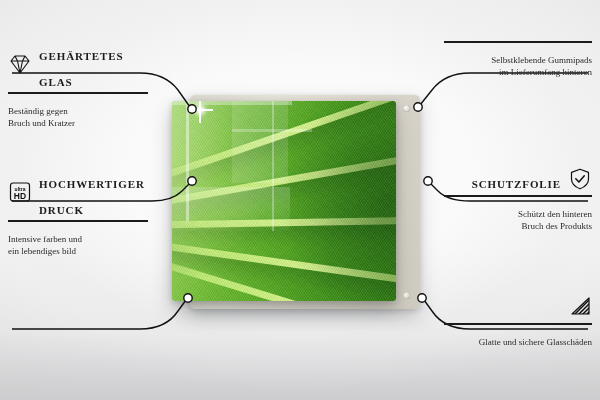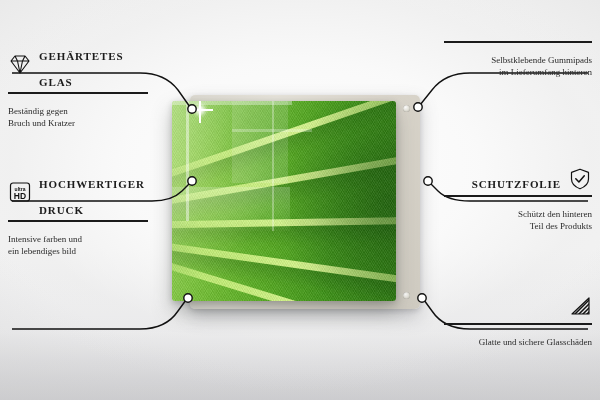--- a/index.html
+++ b/index.html
@@ -207,21 +207,21 @@
       <div style="text-align:center">
         <div class="c-title">SCHUTZFOLIE</div>
       </div>
       <svg class="ico" viewBox="0 0 24 24">
         <path d="M12 2.2 L20.5 5.4 V12 Q20.5 18.6 12 21.8 Q3.5 18.6 3.5 12 V5.4 Z" fill="none" stroke="#111" stroke-width="1.2" stroke-linejoin="round"></path>
         <path d="M7.8 11.8 L10.9 15 L16.3 8.8" fill="none" stroke="#111" stroke-width="1.5" stroke-linecap="round" stroke-linejoin="round"></path>
       </svg>
     </div>
     <div class="c-rule"></div>
     <div class="c-sub">Schützt den hinteren</div>
-    <div class="c-sub" style="margin-top:0">Teil des Produkts</div>
+    <div class="c-sub" style="margin-top:0">Bruch des Produkts</div>
   </div>
 
   <div class="callout right" id="co-edges">
     <div class="c-head">
       <svg class="ico" viewBox="0 0 24 24">
         <defs>
           <clipPath id="tri">
               <path d="M21 3 V19 H4 Z"></path>
             </clipPath>
         </defs>

